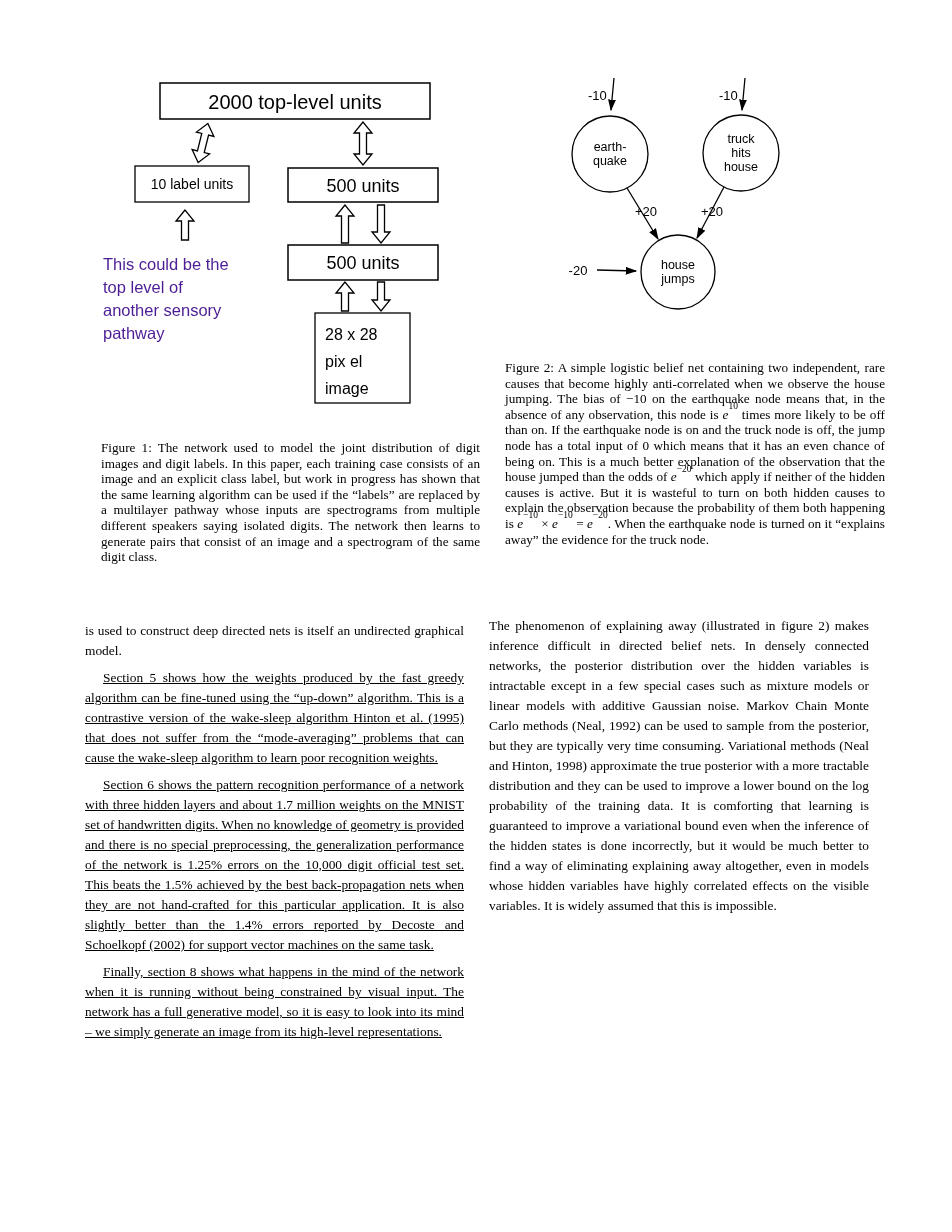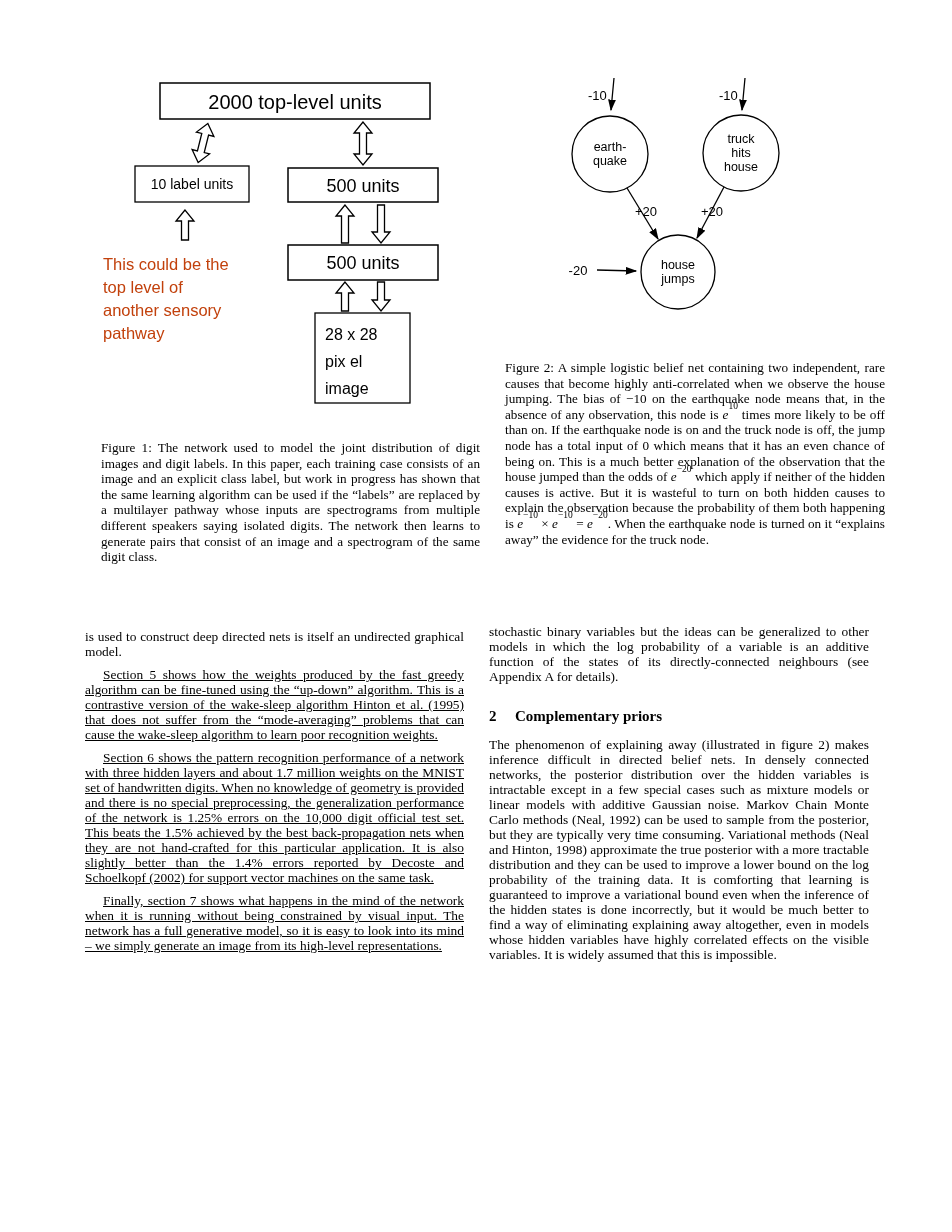--- a/index.html
+++ b/index.html
@@ -5,33 +5,33 @@
   html,body{margin:0;padding:0;}
   body{
     width:952px;height:1232px;position:relative;background:#ffffff;
     font-family:"Liberation Serif", serif;color:#000;
   }
   .abs{position:absolute;}
   .caption{
     font-size:13.2px;line-height:15.6px;text-align:justify;margin:16px;
   }
   .body-col p{
-    font-size:13.4px;line-height:15px;text-align:justify;margin:8px 0 7px 0;
+    font-size:13.4px;line-height:20px;text-align:justify;margin:0 0 7px 0;
   }
   .body-col p.indent{text-indent:18px;text-decoration:underline;}
   h2.sec{
     font-size:15px;font-weight:bold;margin:24px 0 12px 0;
     font-family:"Liberation Serif", serif;
   }
   h2.sec .secnum{display:inline-block;width:26px;}
   sup{font-size:9.5px;position:relative;top:-0.45em;line-height:0;}
   i.mv{font-style:italic;}
   .sidenote{
     font-family:"Liberation Sans", sans-serif;font-size:16.5px;line-height:23px;
-    white-space:pre-line;color:#c2410c;
+    white-space:pre-line;color:#4c1d95;
   }
   svg text{fill:#000;}
   .figsans{font-family:"Liberation Sans", sans-serif;}
 </style>
 </head>
 <body>
 
 <svg class="abs" style="left:85px;top:68px;" width="378" height="345" viewBox="0 0 378 345">
 
   <rect x="75" y="15" width="270" height="36" fill="#fff" stroke="#000" stroke-width="1.5"></rect>
@@ -106,20 +106,18 @@
   <text x="190" y="197" text-anchor="middle" font-size="12.5" class="figsans" font-family="Liberation Sans, sans-serif">house</text>
   <text x="190" y="211" text-anchor="middle" font-size="12.5" class="figsans" font-family="Liberation Sans, sans-serif">jumps</text>
 </svg>
 
 <p class="abs caption" style="left:489px;top:344px;width:380px;"><span>Figure 2: A simple logistic belief net containing two independent, rare causes that become highly anti-correlated when we observe the house jumping. The bias of −10 on the earthquake node means that, in the absence of any observation, this node is </span><i class="mv">e</i><sup>10</sup><span> times more likely to be off than on. If the earthquake node is on and the truck node is off, the jump node has a total input of 0 which means that it has an even chance of being on. This is a much better explanation of the observation that the house jumped than the odds of </span><i class="mv">e</i><sup>−20</sup><span> which apply if neither of the hidden causes is active. But it is wasteful to turn on both hidden causes to explain the observation because the probability of them both happening is </span><i class="mv">e</i><sup>−10</sup><span> × </span><i class="mv">e</i><sup>−10</sup><span> = </span><i class="mv">e</i><sup>−20</sup><span>. When the earthquake node is turned on it “explains away” the evidence for the truck node.</span></p>
 
 <div class="abs body-col" style="left:85px;top:621px;width:379px;">
   <p>is used to construct deep directed nets is itself an undirected graphical model.</p>
   <p class="indent">Section 5 shows how the weights produced by the fast greedy algorithm can be fine-tuned using the “up-down” algorithm. This is a contrastive version of the wake-sleep algorithm Hinton et al. (1995) that does not suffer from the “mode-averaging” problems that can cause the wake-sleep algorithm to learn poor recognition weights.</p>
   <p class="indent">Section 6 shows the pattern recognition performance of a network with three hidden layers and about 1.7 million weights on the MNIST set of handwritten digits. When no knowledge of geometry is provided and there is no special preprocessing, the generalization performance of the network is 1.25% errors on the 10,000 digit official test set. This beats the 1.5% achieved by the best back-propagation nets when they are not hand-crafted for this particular application. It is also slightly better than the 1.4% errors reported by Decoste and Schoelkopf (2002) for support vector machines on the same task.</p>
-  <p class="indent">Finally, section 7 shows what happens in the mind of the network when it is running without being constrained by visual input. The network has a full generative model, so it is easy to look into its mind – we simply generate an image from its high-level representations.</p>
+  <p class="indent">Finally, section 8 shows what happens in the mind of the network when it is running without being constrained by visual input. The network has a full generative model, so it is easy to look into its mind – we simply generate an image from its high-level representations.</p>
 </div>
 
 <div class="abs body-col" style="left:489px;top:616px;width:380px;">
-  <p>stochastic binary variables but the ideas can be generalized to other models in which the log probability of a variable is an additive function of the states of its directly-connected neighbours (see Appendix A for details).</p>
-  <h2 class="sec"><span class="secnum">2</span><span>Complementary priors</span></h2>
   <p>The phenomenon of explaining away (illustrated in figure 2) makes inference difficult in directed belief nets. In densely connected networks, the posterior distribution over the hidden variables is intractable except in a few special cases such as mixture models or linear models with additive Gaussian noise. Markov Chain Monte Carlo methods (Neal, 1992) can be used to sample from the posterior, but they are typically very time consuming. Variational methods (Neal and Hinton, 1998) approximate the true posterior with a more tractable distribution and they can be used to improve a lower bound on the log probability of the training data. It is comforting that learning is guaranteed to improve a variational bound even when the inference of the hidden states is done incorrectly, but it would be much better to find a way of eliminating explaining away altogether, even in models whose hidden variables have highly correlated effects on the visible variables. It is widely assumed that this is impossible.</p>
 </div>
 
 </body></html>

